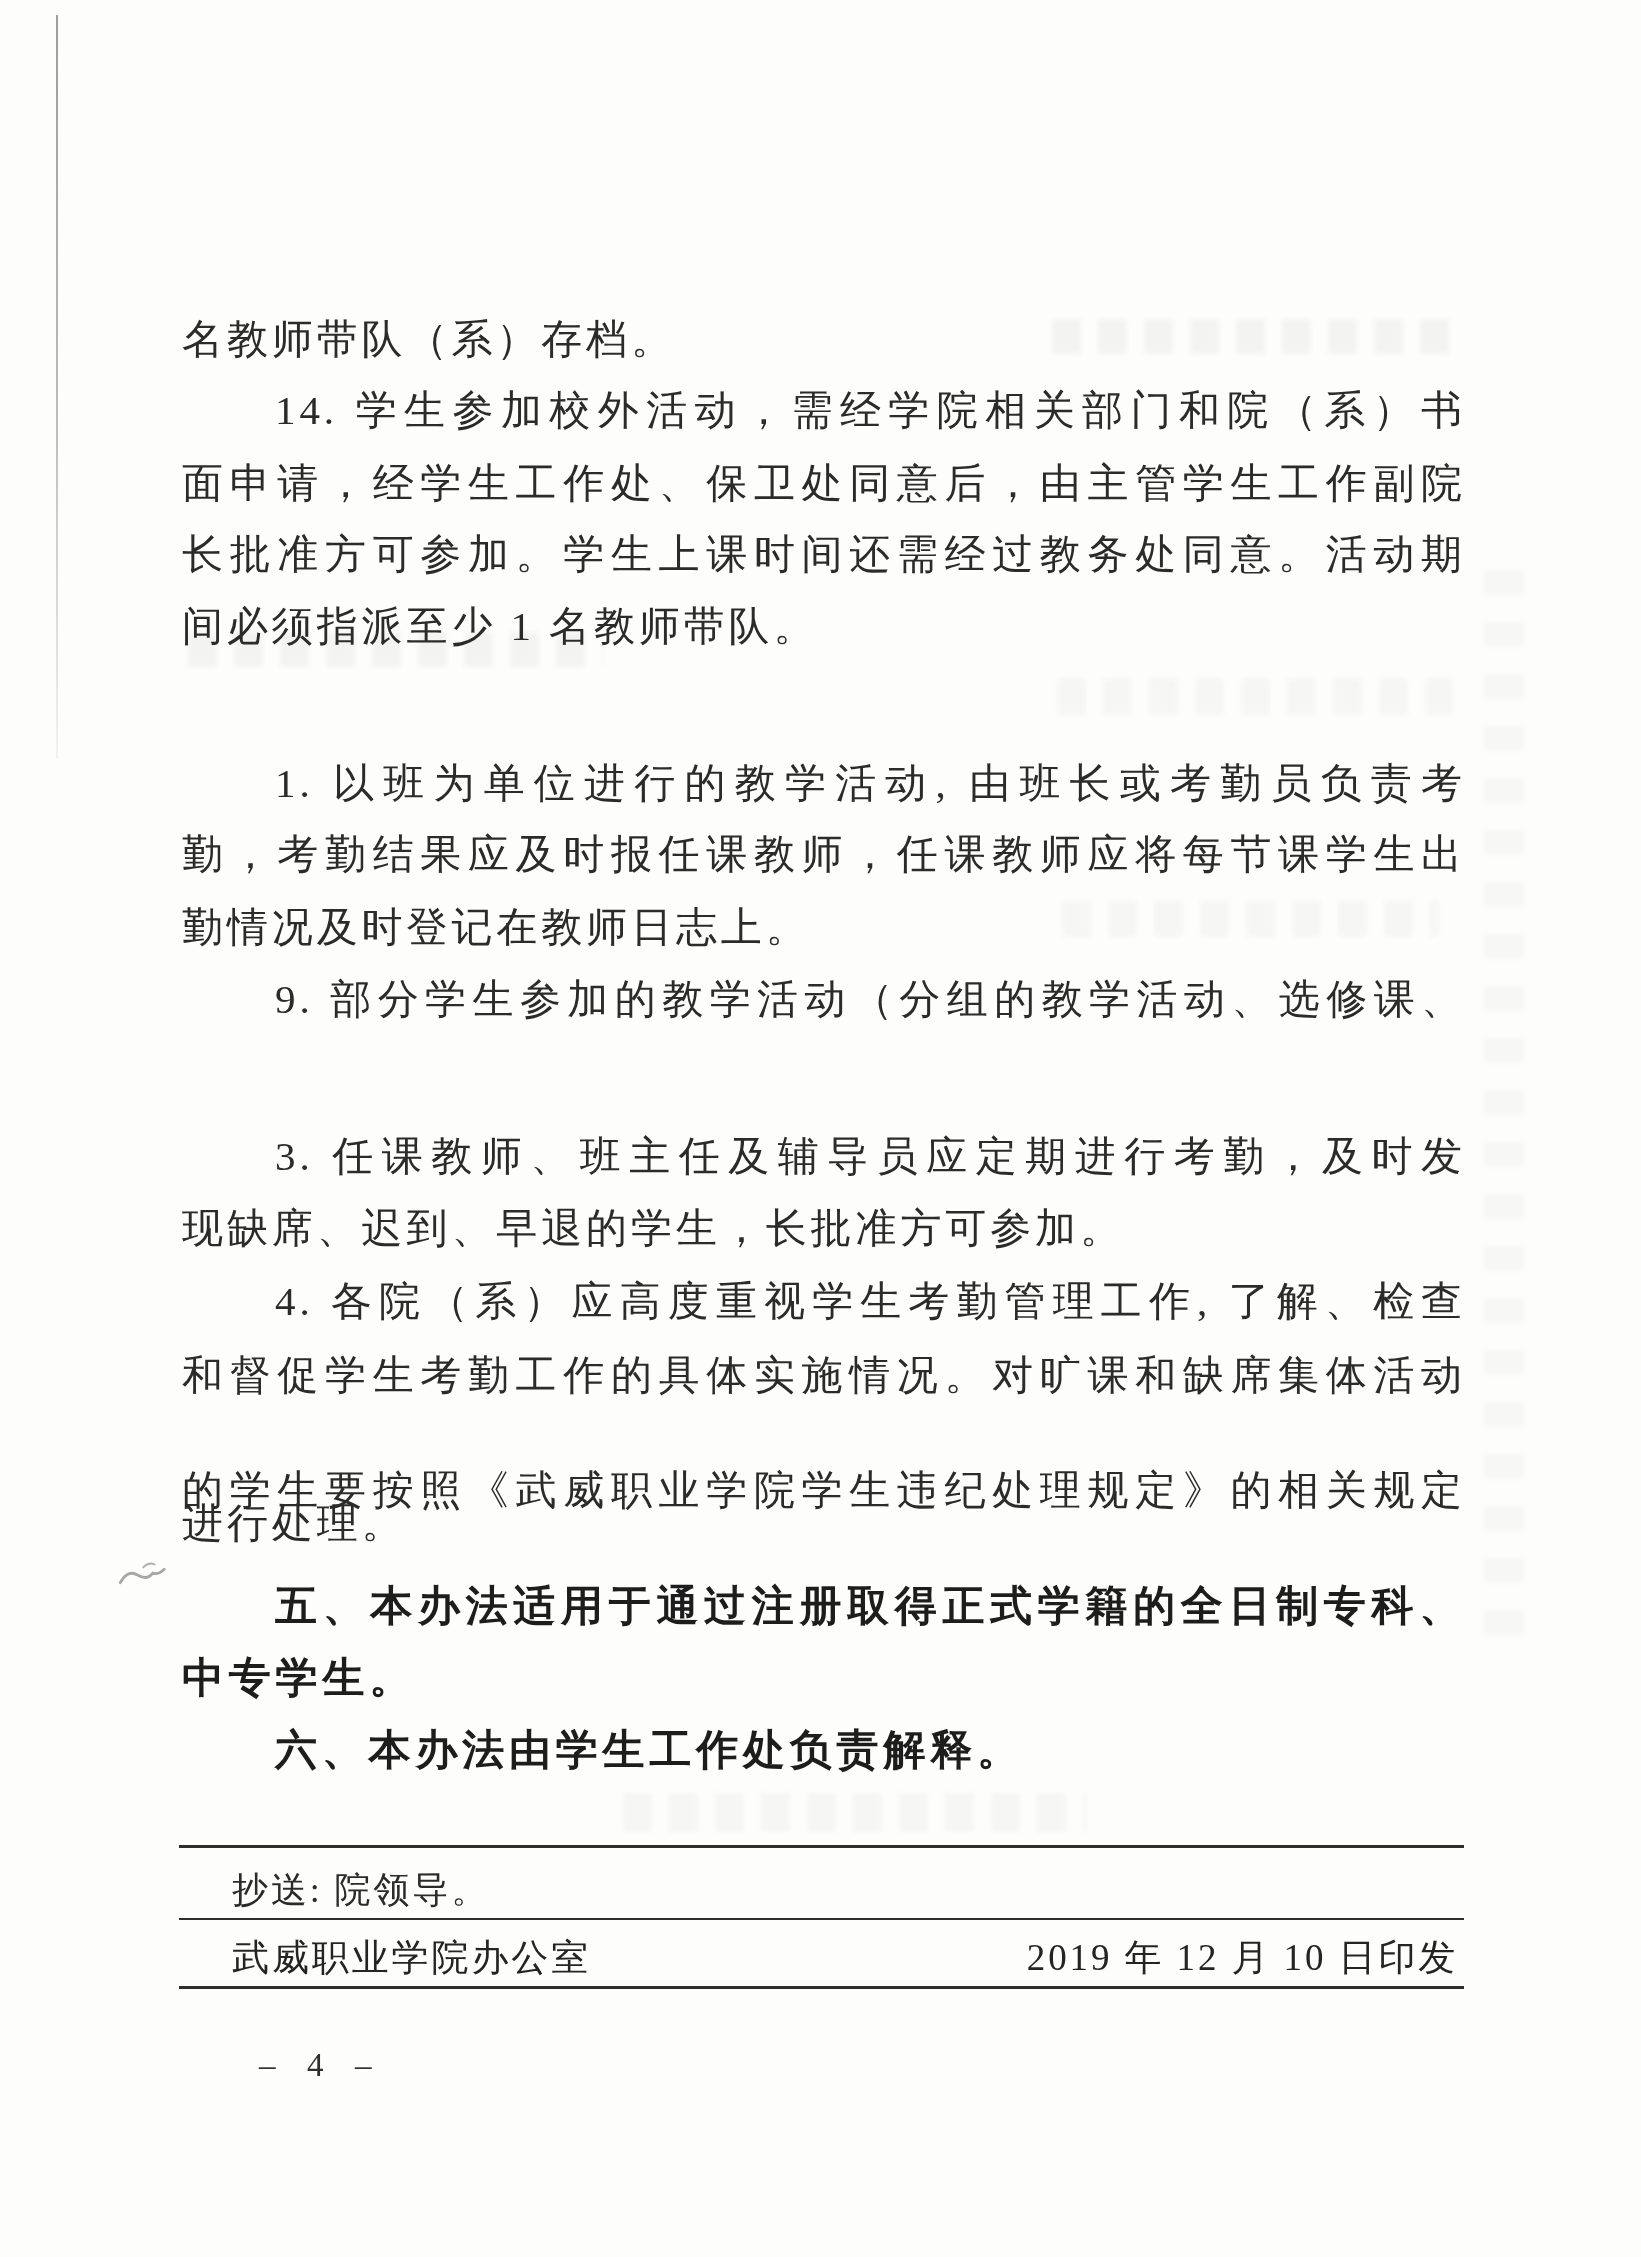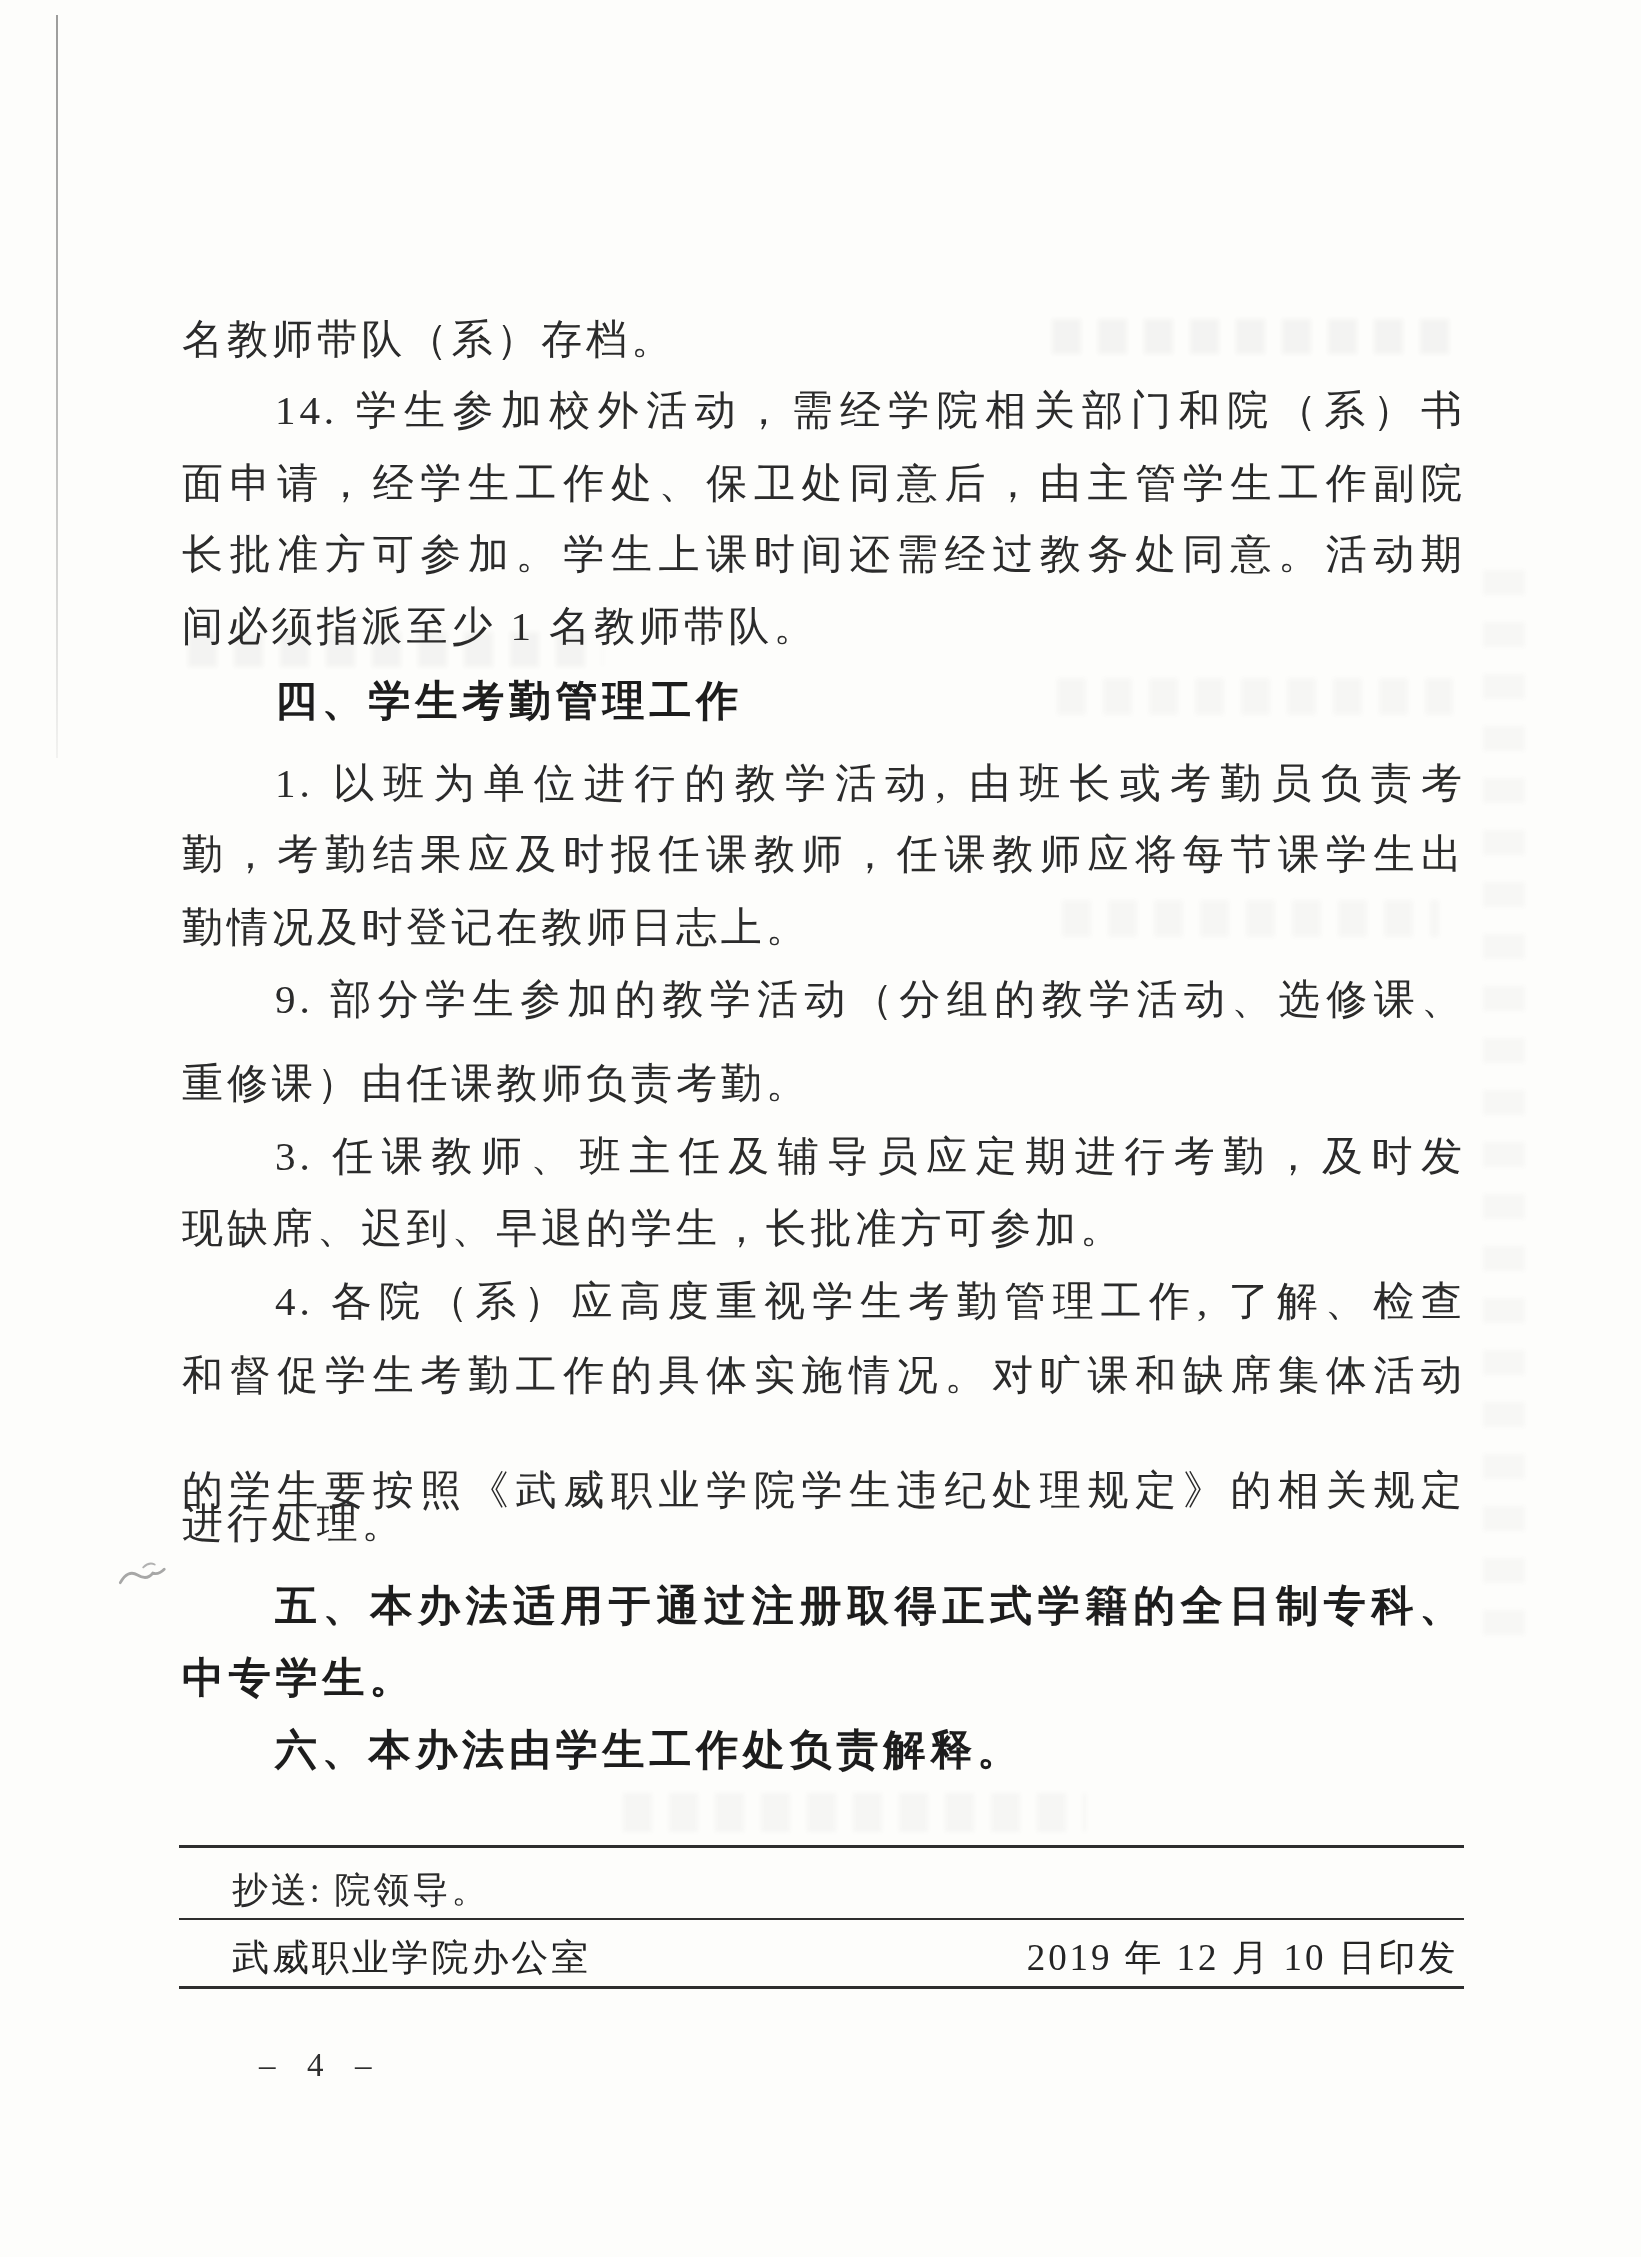--- a/index.html
+++ b/index.html
@@ -127,26 +127,24 @@
   <svg class="squiggle" width="68" height="42" viewBox="0 0 70 44">
     <path d="M6,30 q8,-14 18,-8 t16,-2 q6,2 12,-4" stroke="#7a7a7a" stroke-width="3" fill="none" stroke-linecap="round"></path>
     <path d="M30,14 q6,-6 12,-3" stroke="#8a8a8a" stroke-width="2" fill="none" stroke-linecap="round"></path>
   </svg>
 
   <div class="line" style="top:315px;">名教师带队（系）存档。</div>
   <div class="line full ind" style="top:386px;">14. 学生参加校外活动，需经学院相关部门和院（系）书</div>
   <div class="line full" style="top:459px;">面申请，经学生工作处、保卫处同意后，由主管学生工作副院</div>
   <div class="line full" style="top:530px;">长批准方可参加。学生上课时间还需经过教务处同意。活动期</div>
   <div class="line" style="top:602px;">间必须指派至少 1 名教师带队。</div>
-  <div class="line ind bold" style="top:676px;">四、学生考勤管理工作</div>
   <div class="line full ind" style="top:759px;">1. 以班为单位进行的教学活动, 由班长或考勤员负责考</div>
   <div class="line full" style="top:830px;">勤，考勤结果应及时报任课教师，任课教师应将每节课学生出</div>
   <div class="line" style="top:903px;">勤情况及时登记在教师日志上。</div>
   <div class="line full ind" style="top:975px;">9. 部分学生参加的教学活动（分组的教学活动、选修课、</div>
-  <div class="line" style="top:1059px;">重修课）由任课教师负责考勤。</div>
   <div class="line full ind" style="top:1132px;">3. 任课教师、班主任及辅导员应定期进行考勤，及时发</div>
   <div class="line" style="top:1204px;">现缺席、迟到、早退的学生，长批准方可参加。</div>
   <div class="line full ind" style="top:1277px;">4. 各院（系）应高度重视学生考勤管理工作, 了解、检查</div>
   <div class="line full" style="top:1351px;">和督促学生考勤工作的具体实施情况。对旷课和缺席集体活动</div>
   <div class="line full" style="top:1466px;">的学生要按照《武威职业学院学生违纪处理规定》的相关规定</div>
   <div class="line" style="top:1499px;">进行处理。</div>
   <div class="line full ind bold" style="top:1581px;">五、本办法适用于通过注册取得正式学籍的全日制专科、</div>
   <div class="line bold" style="top:1653px;">中专学生。</div>
   <div class="line ind bold" style="top:1725px;">六、本办法由学生工作处负责解释。</div>
 

